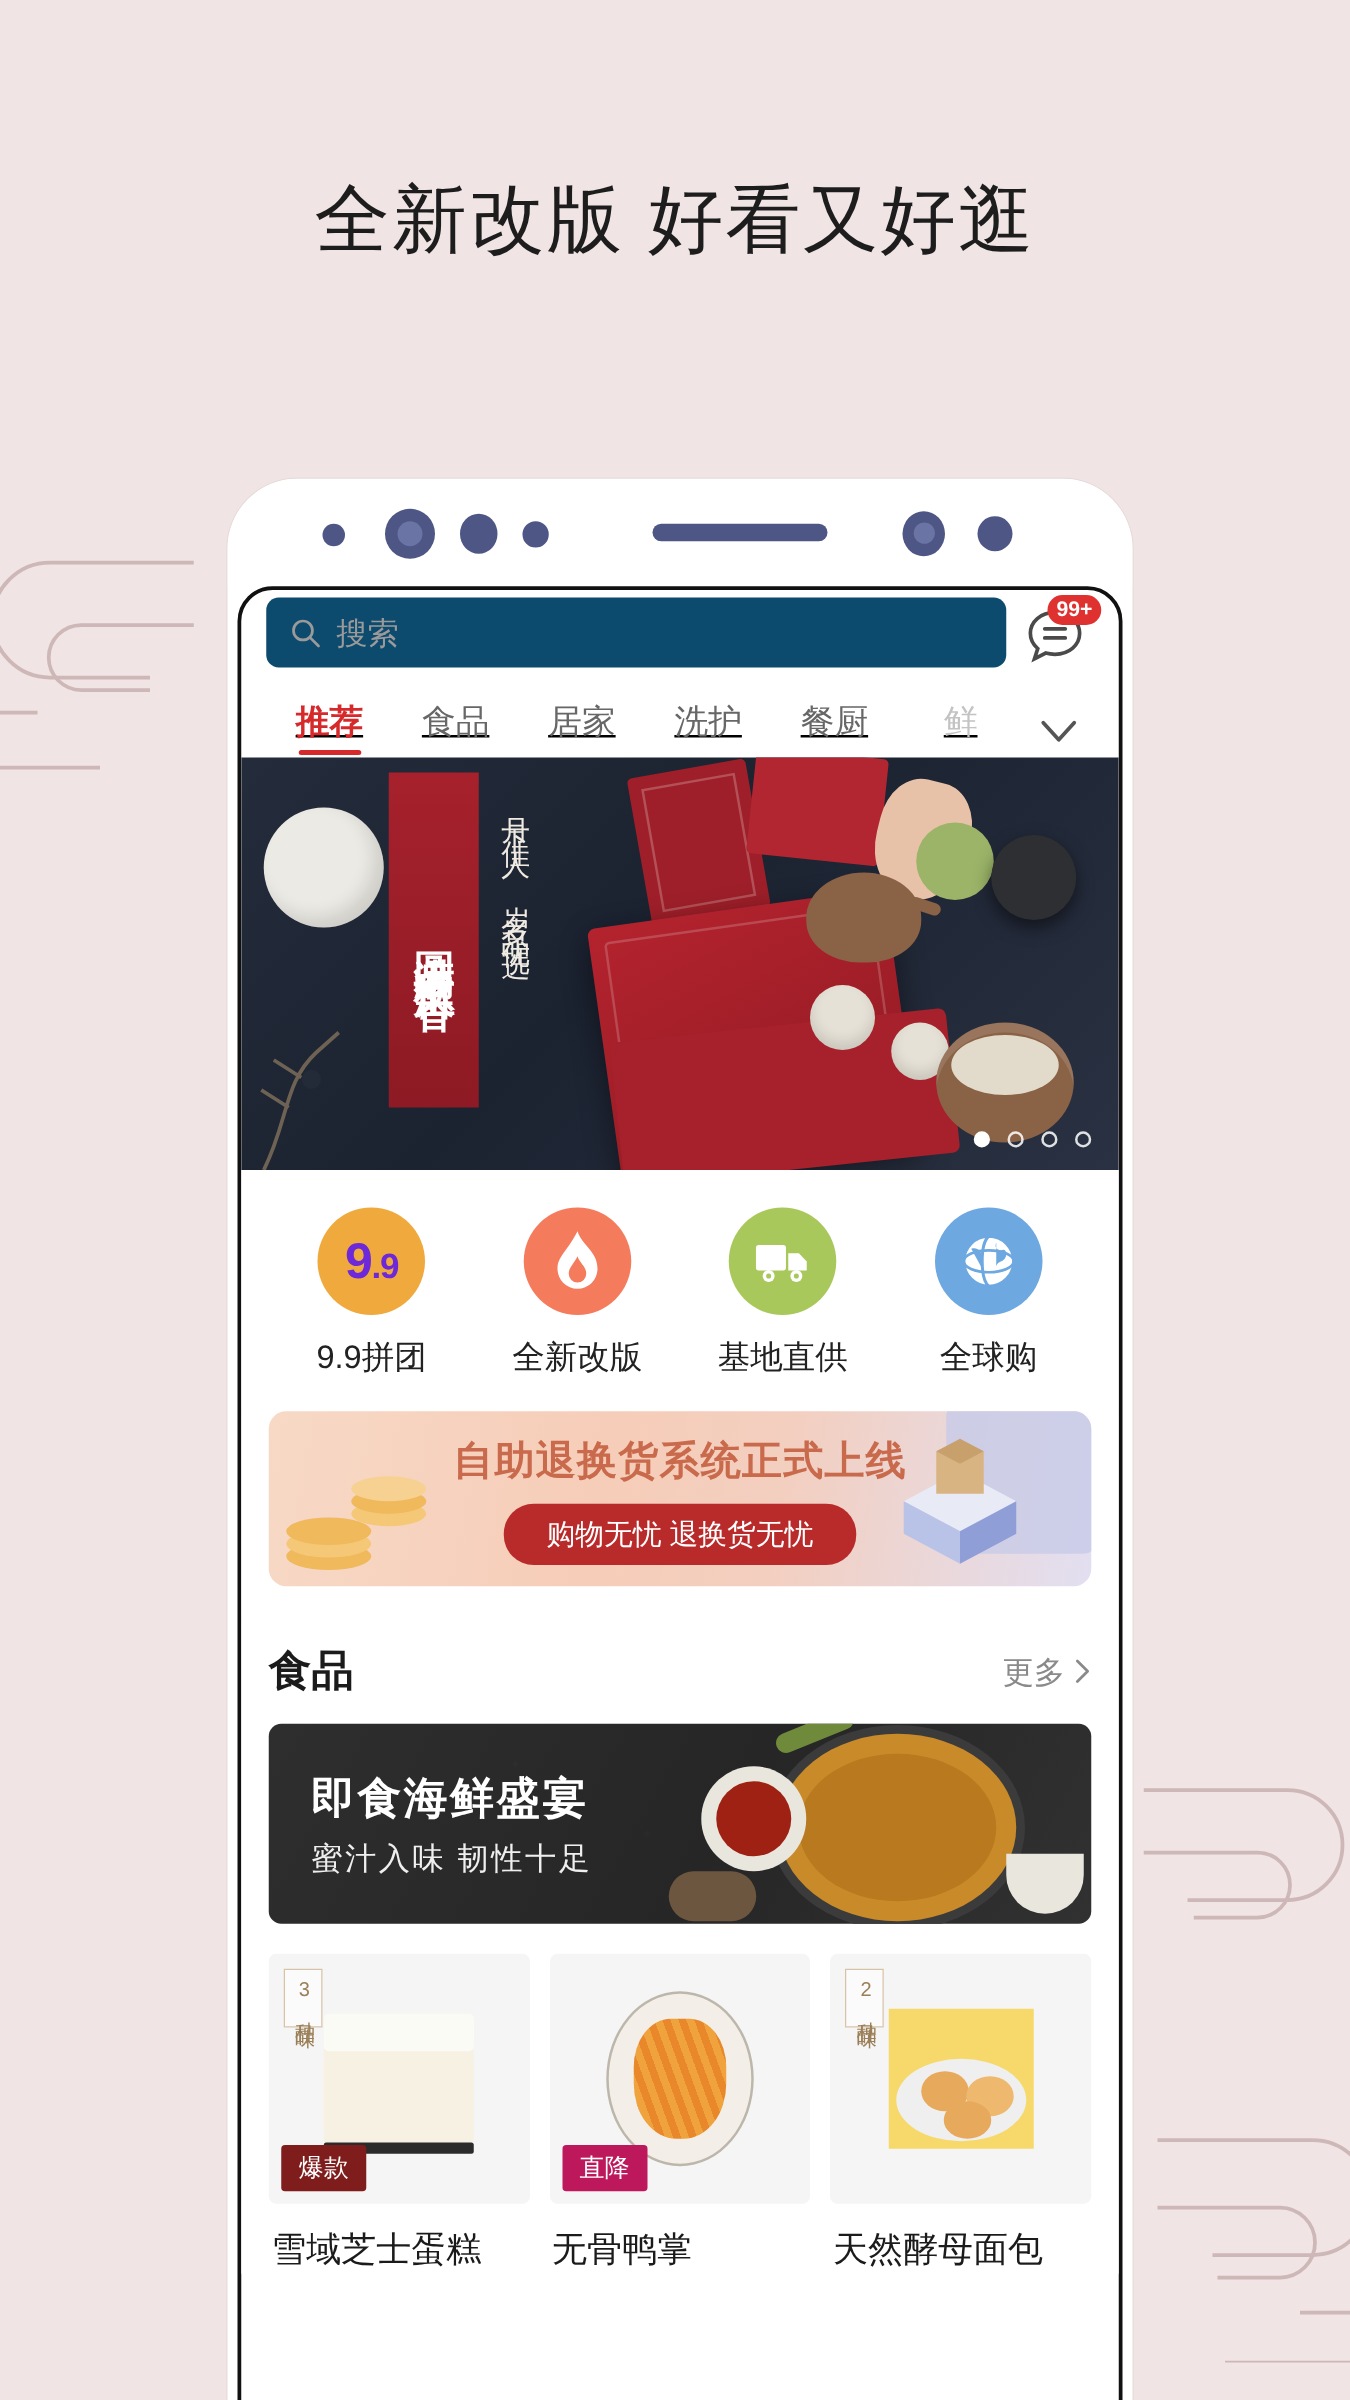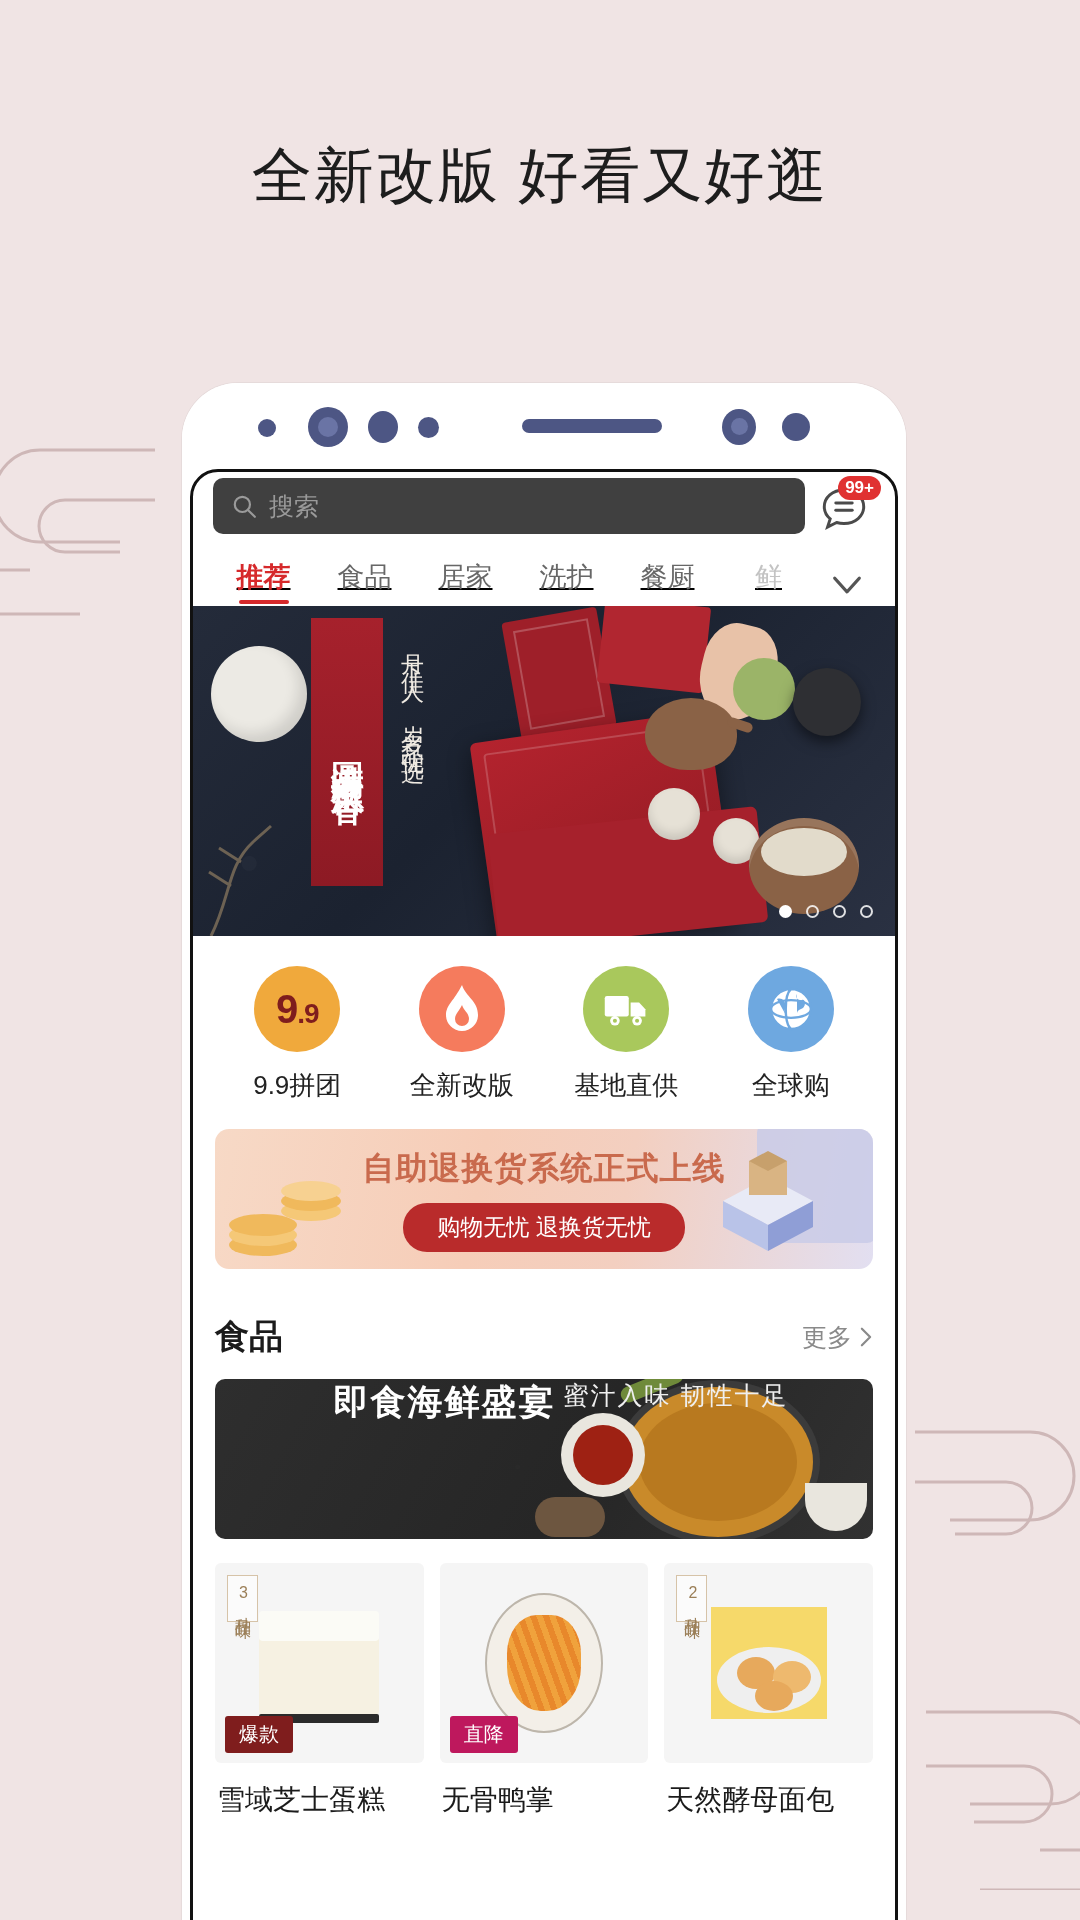--- a/index.html
+++ b/index.html
@@ -53,21 +53,21 @@
     padding: 0 24px 0 0; gap: 9px; background: #fff;
   }
   .ico-wifi { width: 30px; height: 22px; }
   .ico-signal { width: 26px; height: 22px; }
   .ico-batt { width: 17px; height: 25px; }
   .clock { font-size: 26px; color: #3a3a3a; font-weight: 400; margin-left: 4px; }
 
   
   .searchrow { display: flex; align-items: center; padding: 6px 20px 10px 20px; gap: 14px; }
   .searchbox {
-    flex: 1; height: 56px; background: #404040; border-radius: 10px;
+    flex: 1; height: 56px; background: #0c4a6e; border-radius: 10px;
     display: flex; align-items: center; padding: 0 18px; gap: 12px;
   }
   .search-ico { width: 26px; height: 26px; flex: none; }
   .search-ph { color: #9a9a9a; font-size: 25px; }
   .chatwrap { position: relative; width: 56px; height: 56px; flex: none; }
   .chat-ico { width: 46px; height: 46px; position: absolute; left: 2px; top: 7px; }
   .badge {
     position: absolute; right: -6px; top: -2px;
     background: #e03131; color: #fff; font-size: 17px;
     border-radius: 16px; padding: 2px 7px; line-height: 1.15; font-weight: 600;
@@ -160,21 +160,21 @@
 
   
   .section { background: #fff; padding: 0 22px; }
   .sec-head { display: flex; align-items: center; justify-content: space-between; height: 84px; }
   .sec-title { font-size: 34px; color: #1b1b1b; font-weight: 600; }
   .sec-more { font-size: 25px; color: #8a8a8a; display: flex; align-items: center; gap: 7px; }
 
   .feature {
     position: relative; height: 160px; border-radius: 10px; overflow: hidden;
     background: linear-gradient(120deg,#2e2e2e 0%,#262626 55%,#313131 100%);
-    display: flex; flex-direction: row; justify-content: center; padding-left: 34px; gap: 8px;
+    display: flex; flex-direction: column; justify-content: center; padding-left: 34px; gap: 8px;
   }
   .feat-noise{position:absolute;inset:0;opacity:.35;
     background:
       radial-gradient(circle at 30% 20%, rgba(255,255,255,.05) 0 2px, transparent 3px),
       radial-gradient(circle at 70% 70%, rgba(255,255,255,.05) 0 2px, transparent 3px),
       radial-gradient(circle at 46% 55%, rgba(255,255,255,.04) 0 2px, transparent 3px);}
   .feat-t1 { font-size: 35px; color: #fff; font-weight: 700; letter-spacing: 2px; z-index:2; }
   .feat-t2 { font-size: 25px; color: #efefef; letter-spacing: 2px; z-index:2; }
   .sauce { position:absolute; right:228px; top:34px; width:84px; height:84px; border-radius:50%; background:#e9e6de; z-index:1;}
   .sauce::after{content:"";position:absolute;inset:12px;border-radius:50%;background:#9e2113;}
@@ -305,21 +305,21 @@
           <span class="dot on"></span>
           <span class="dot"></span>
           <span class="dot"></span>
           <span class="dot"></span>
         </div>
       </div>
 
       <div class="quick">
         <div class="qitem">
           <div class="qcircle" style="background:#f0a93c">
-            <span style="color:#7f1d1d;font-size:40px;font-weight:700;letter-spacing:-1px;">9<span style="font-size:28px;">.9</span></span>
+            <span style="color:#6d28d9;font-size:40px;font-weight:700;letter-spacing:-1px;">9<span style="font-size:28px;">.9</span></span>
           </div>
           <span class="qlabel">9.9拼团</span>
         </div>
         <div class="qitem">
           <div class="qcircle" style="background:#f57b5d">
             <svg width="44" height="52" viewBox="0 0 22 26">
               <path d="M11 1 C13 7 19 9 19 16 a8 8 0 0 1 -16 0 C3 11 7 9 11 1 Z" fill="#fff"></path>
               <path d="M11 11 C12 14 14.5 15 14.5 18 a3.5 3.5 0 0 1 -7 0 C7.5 15.5 9.6 14 11 11 Z" fill="#f57b5d"></path>
             </svg>
           </div>

